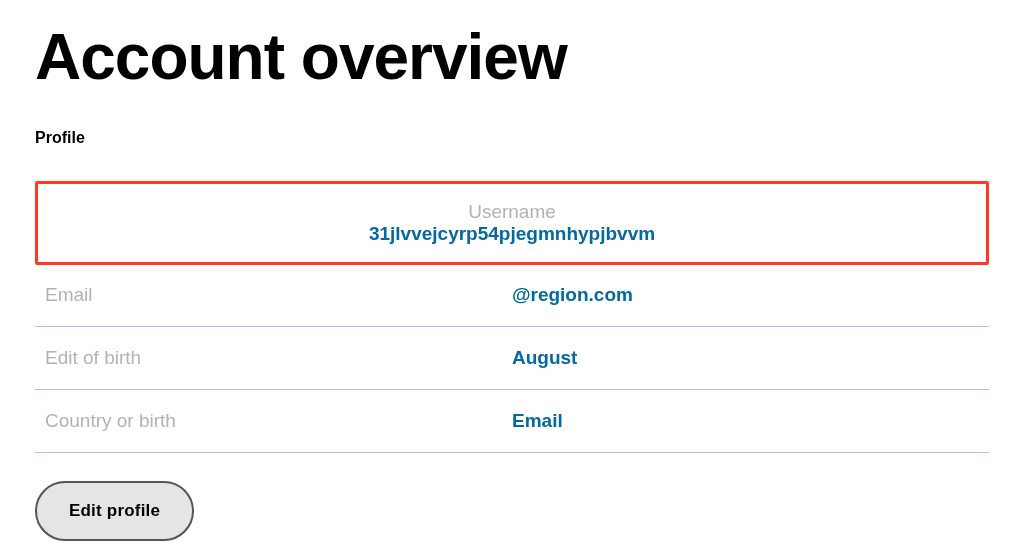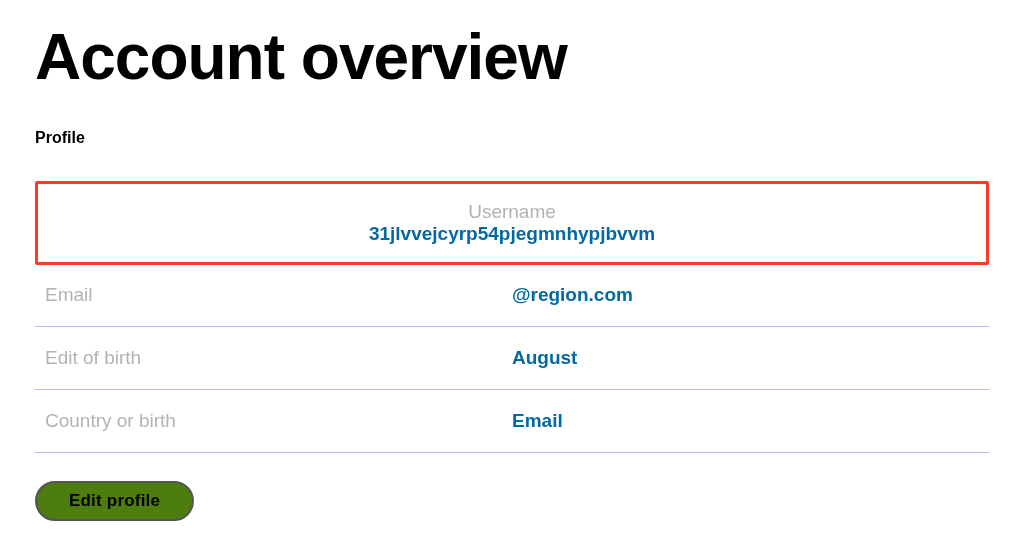--- a/index.html
+++ b/index.html
@@ -49,24 +49,24 @@
       font-weight: 400;
     }
     .profile-value {
       flex: 0 0 50%;
       font-size: 19px;
       color: #0369a1;
       font-weight: 700;
     }
     .edit-button {
       margin-top: 28px;
-      padding: 8px 32px;
+      padding: 18px 32px;
       border: 2px solid #555;
       border-radius: 999px;
-      background: #4d7c0f;
+      background: #e5e5e5;
       font-size: 17px;
       font-weight: 700;
       color: #000000;
       cursor: pointer;
       letter-spacing: 0.2px;
     }
   </style>
 </head>
 <body>
 

